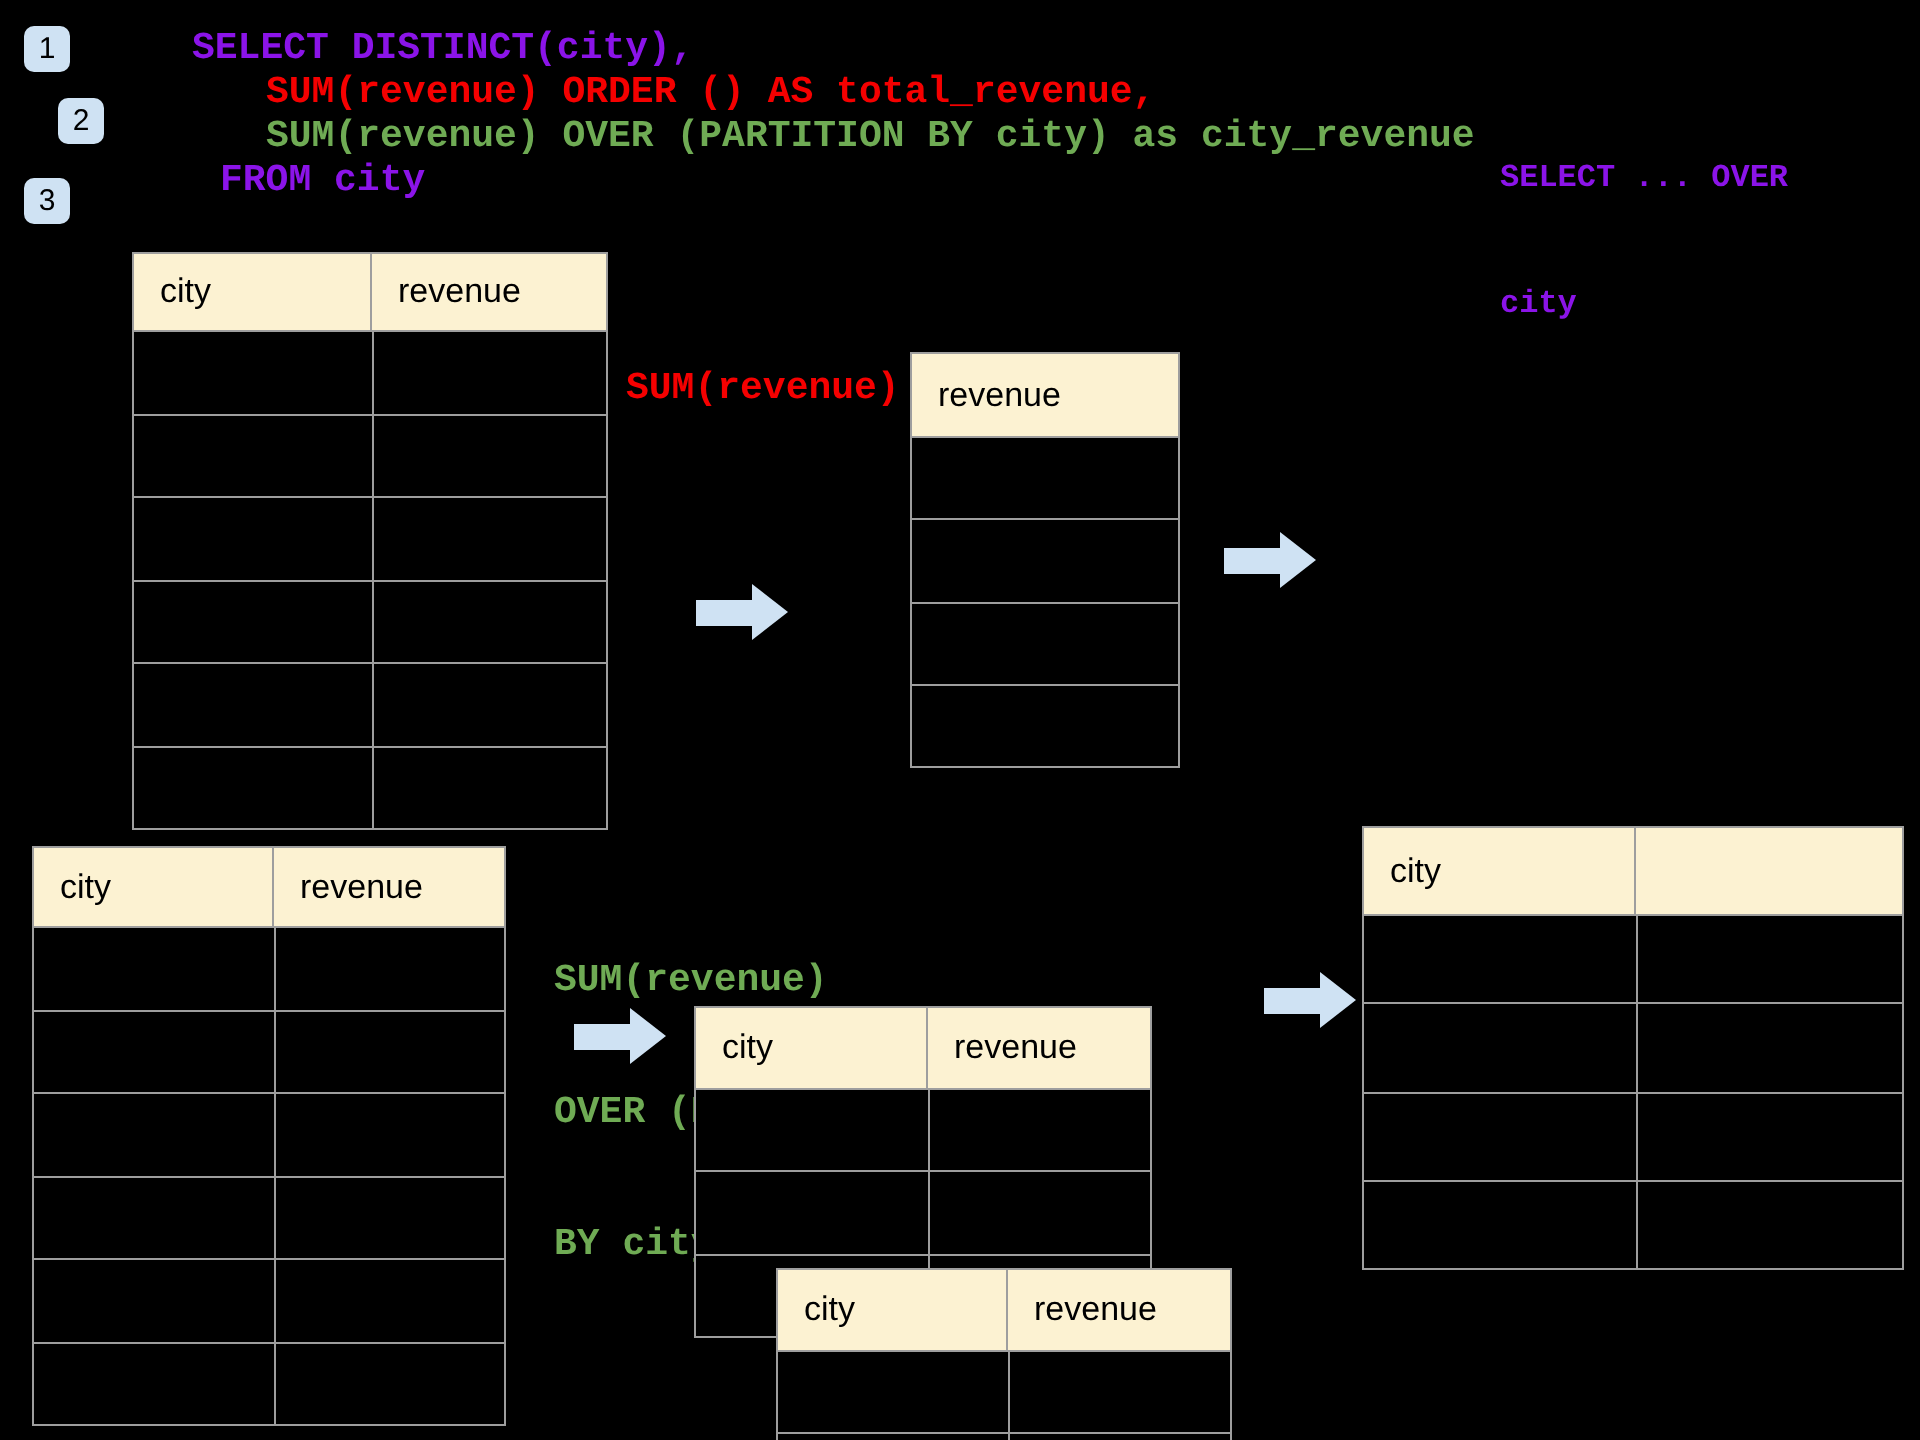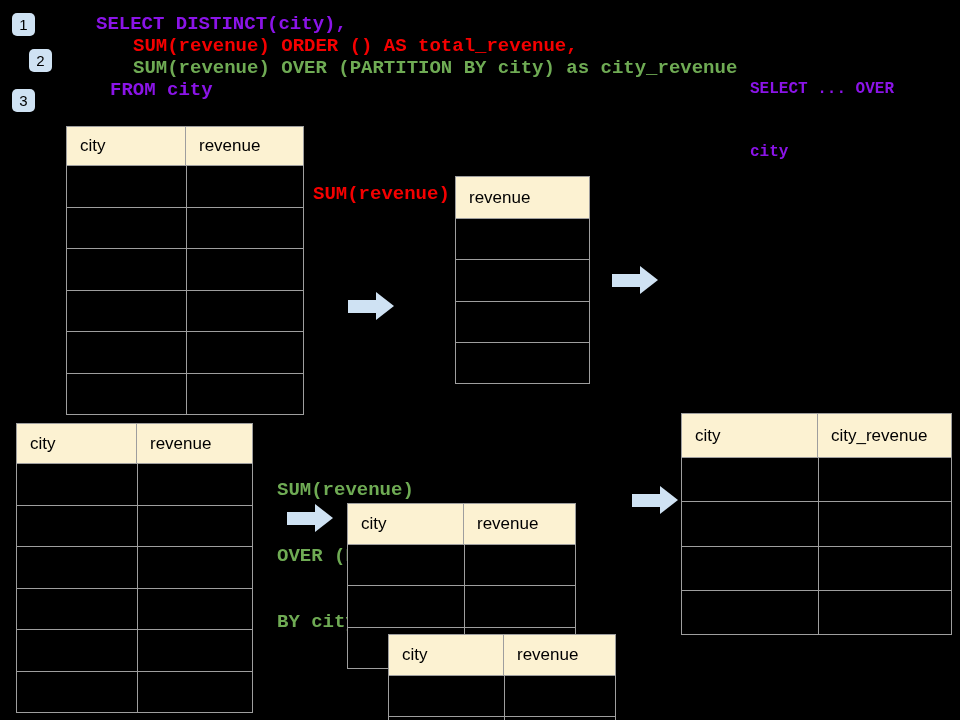--- a/index.html
+++ b/index.html
@@ -219,21 +219,20 @@
   </div>
 
   <div class="arrow" style="left:632px;top:486px">
     <div class="arrow-bar"></div>
     <div class="arrow-head"></div>
   </div>
 
   <div class="tbl" id="tblF" style="left:681px;top:413px;width:271px;height:222px">
     <div class="thead" style="height:43px">
       <div class="th c1">city</div>
-      <div class="th">city_revenue</div>
     </div>
     <div class="trow">
         <div class="td c1"></div>
         <div class="td"></div>
       </div>
     <div class="trow">
         <div class="td c1"></div>
         <div class="td"></div>
       </div>
     <div class="trow">

